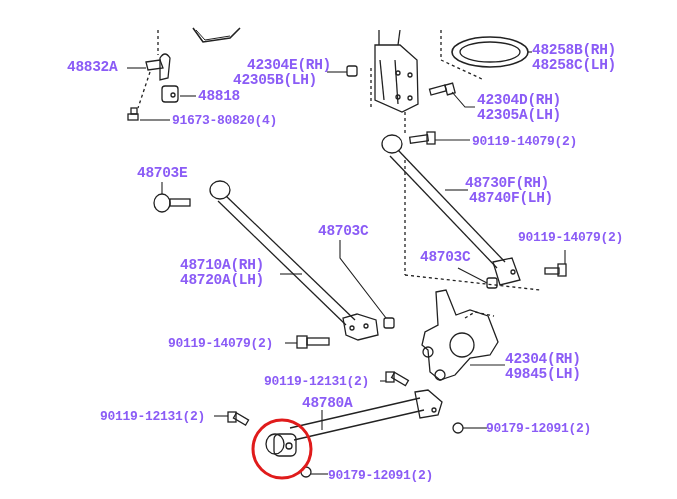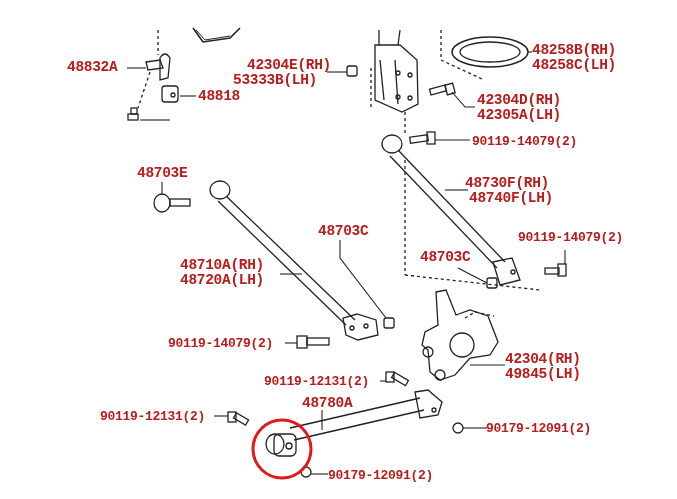--- a/index.html
+++ b/index.html
@@ -1,18 +1,18 @@
 <!DOCTYPE html>
 <html><head>
 <meta charset="utf-8">
 <style>
   html,body{margin:0;padding:0;background:#ffffff;}
   #canvas{position:relative;width:677px;height:499px;overflow:hidden;background:#fff;font-family:"DejaVu Sans Mono","Liberation Mono",monospace;}
   svg.art{position:absolute;left:0;top:0;width:677px;height:499px;}
-  .lbl{position:absolute;font-family:"Liberation Mono","DejaVu Sans Mono",monospace;font-weight:bold;font-size:14.5px;line-height:15px;color:#b91c1c;white-space:pre;letter-spacing:-0.3px;}
+  .lbl{position:absolute;font-family:"Liberation Mono","DejaVu Sans Mono",monospace;font-weight:bold;font-size:14.5px;line-height:15px;color:#8b5cf6;white-space:pre;letter-spacing:-0.3px;}
   .lbl.small{font-size:13px;}
   .wm{position:absolute;left:60px;top:392px;font-family:"Liberation Sans","DejaVu Sans",sans-serif;font-size:62px;color:transparent;-webkit-text-stroke:1px #d8d8d8;letter-spacing:2px;white-space:nowrap;opacity:.9;}
 </style>
 </head>
 <body>
 
 <div id="canvas">
 
   <svg class="art" viewBox="0 0 677 499" fill="none" stroke="#222" stroke-width="1.3">
 
@@ -158,23 +158,24 @@
       <line x1="463" y1="428" x2="487" y2="428"></line>
       <line x1="311" y1="474" x2="328" y2="474"></line>
     </g>
 
     <ellipse cx="282" cy="449" rx="29" ry="29" stroke="#e01b1b" stroke-width="3"></ellipse>
   </svg>
 
 
   <div class="lbl" style="left:67px;top:60px">48832A</div>
   <div class="lbl" style="left:198px;top:89px">48818</div>
+  <div class="lbl small" style="left:172px;top:113px">91673-80820(4)</div>
 
   <div class="lbl" style="left:247px;top:58px">42304E(RH)</div>
-  <div class="lbl" style="left:233px;top:73px">53333B(LH)</div>
+  <div class="lbl" style="left:233px;top:73px">42305B(LH)</div>
 
   <div class="lbl" style="left:532px;top:43px">48258B(RH)</div>
   <div class="lbl" style="left:532px;top:58px">48258C(LH)</div>
 
   <div class="lbl" style="left:477px;top:93px">42304D(RH)</div>
   <div class="lbl" style="left:477px;top:108px">42305A(LH)</div>
 
   <div class="lbl small" style="left:472px;top:134px">90119-14079(2)</div>
 
   <div class="lbl" style="left:137px;top:166px">48703E</div>

